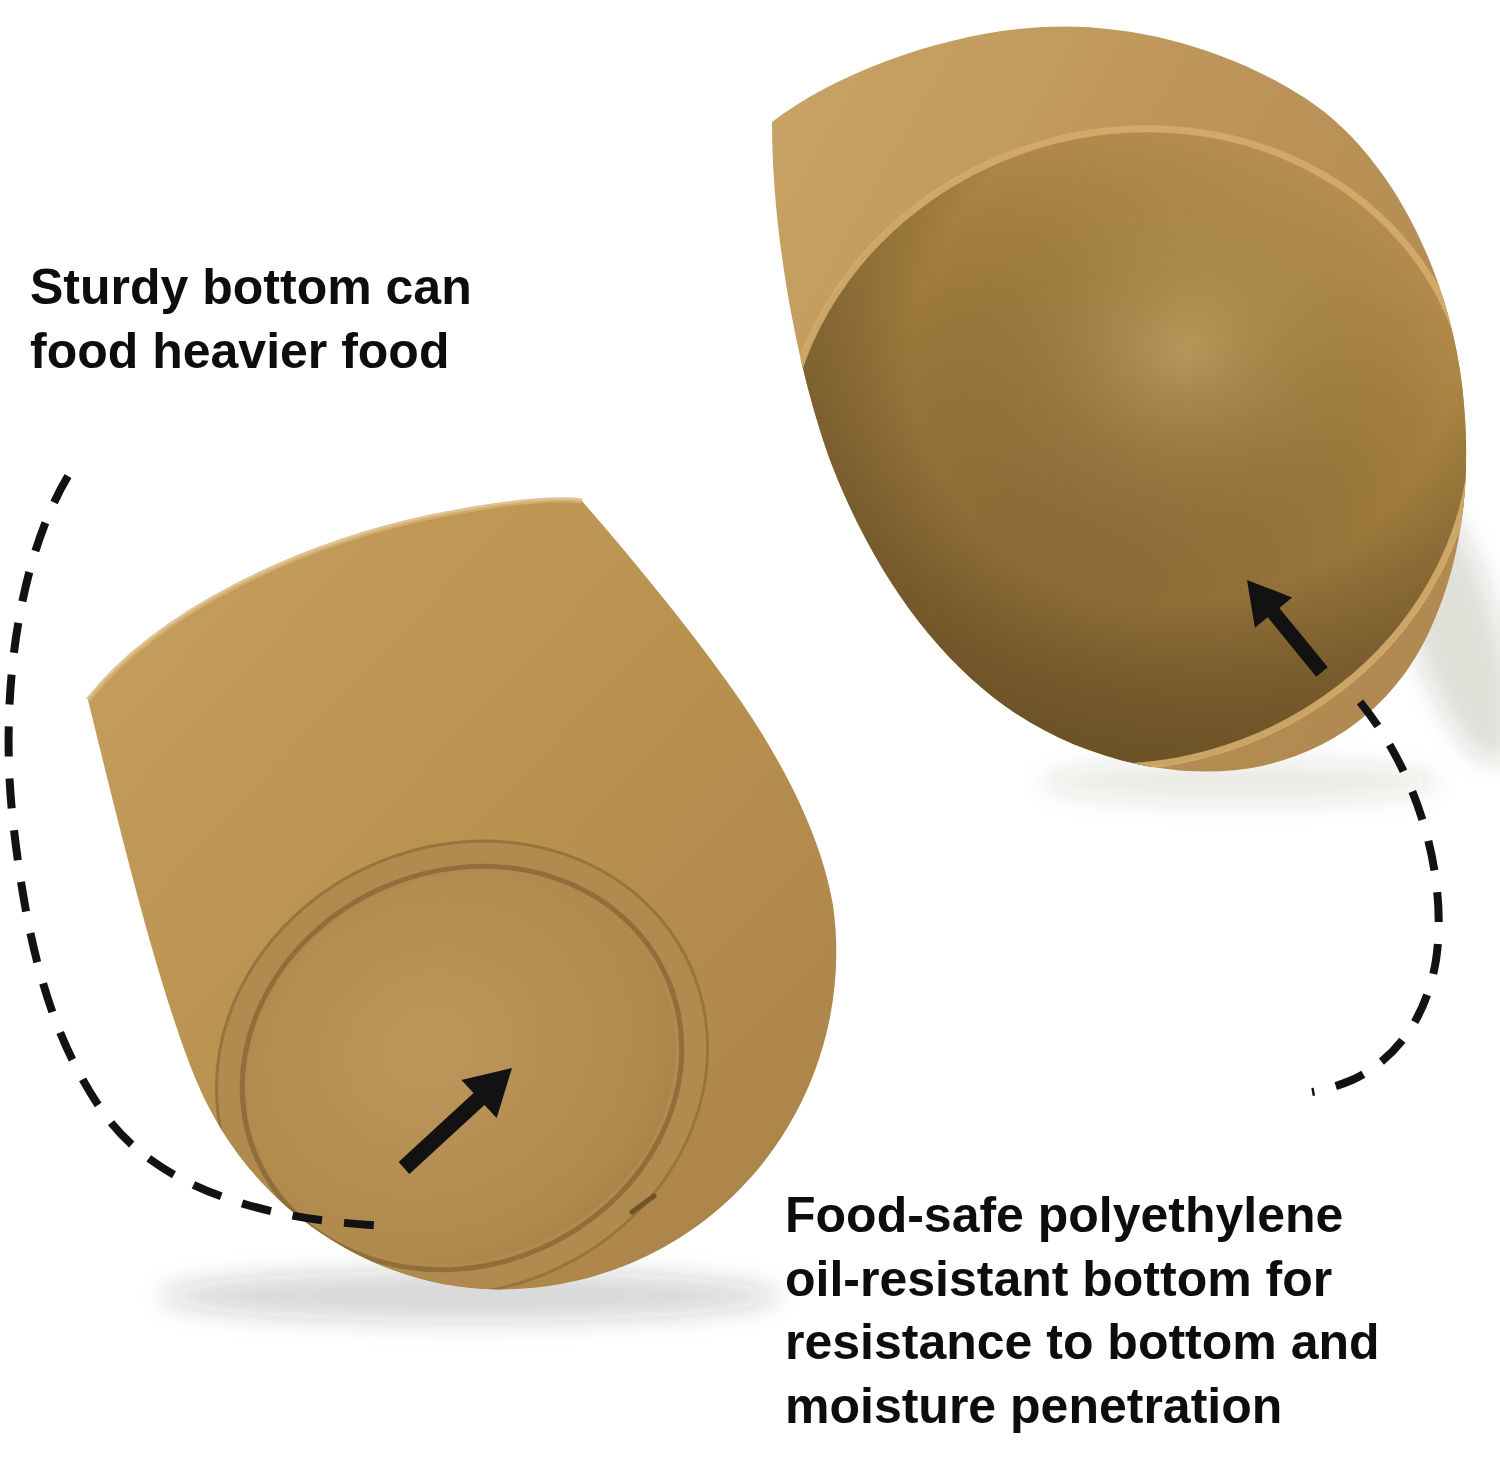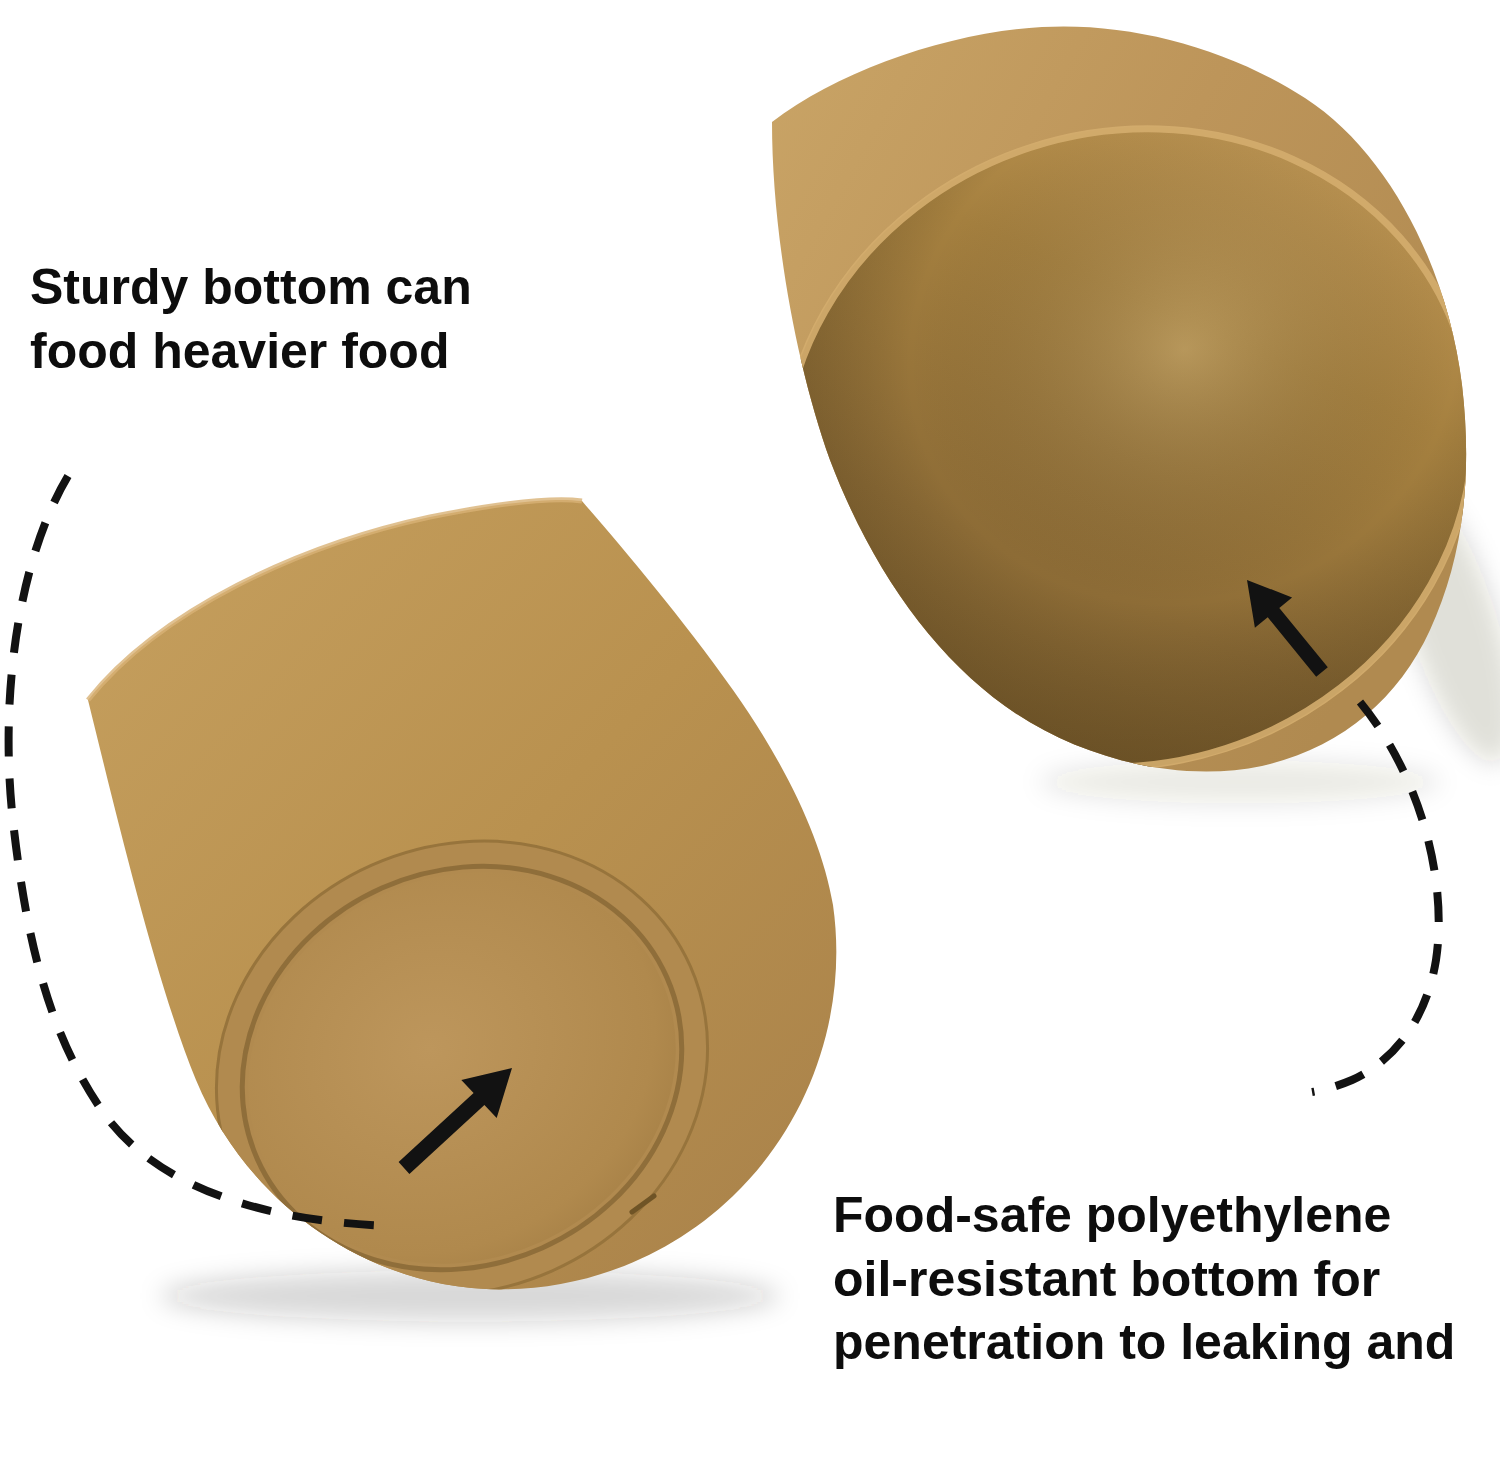--- a/index.html
+++ b/index.html
@@ -6,21 +6,21 @@
   .canvas{
     position:relative;width:1500px;height:1482px;background:#ffffff;
     overflow:hidden;font-family:"Liberation Sans",sans-serif;
   }
   .scene{position:absolute;left:0;top:0;width:1500px;height:1482px;}
   .label{
     position:absolute;font-weight:700;color:#0d0d0d;
     font-size:50px;line-height:1.27;letter-spacing:0;white-space:nowrap;
   }
   .label-left{left:30px;top:256px;}
-  .label-right{left:785px;top:1184px;margin-left:48px;}
+  .label-right{left:785px;top:1184px;}
 </style>
 </head>
 <body>
 
 <div class="canvas">
 
   <svg class="scene" viewBox="0 0 1500 1482">
     <defs>
       <linearGradient id="lg-leftbody" x1="0" y1="0" x2="1" y2="1">
         <stop offset="0" stop-color="#c6a05f"></stop>
@@ -108,16 +108,17 @@
   </svg>
 
   <div class="label label-left">
     <div>Sturdy bottom can</div>
     <div>food heavier food</div>
   </div>
 
   <div class="label label-right">
     <div>Food-safe polyethylene</div>
     <div>oil-resistant bottom for</div>
-    <div>penetration to leaking and</div>
+    <div>resistance to bottom and</div>
+    <div>moisture penetration</div>
   </div>
 
 </div>
 
 </body></html>

